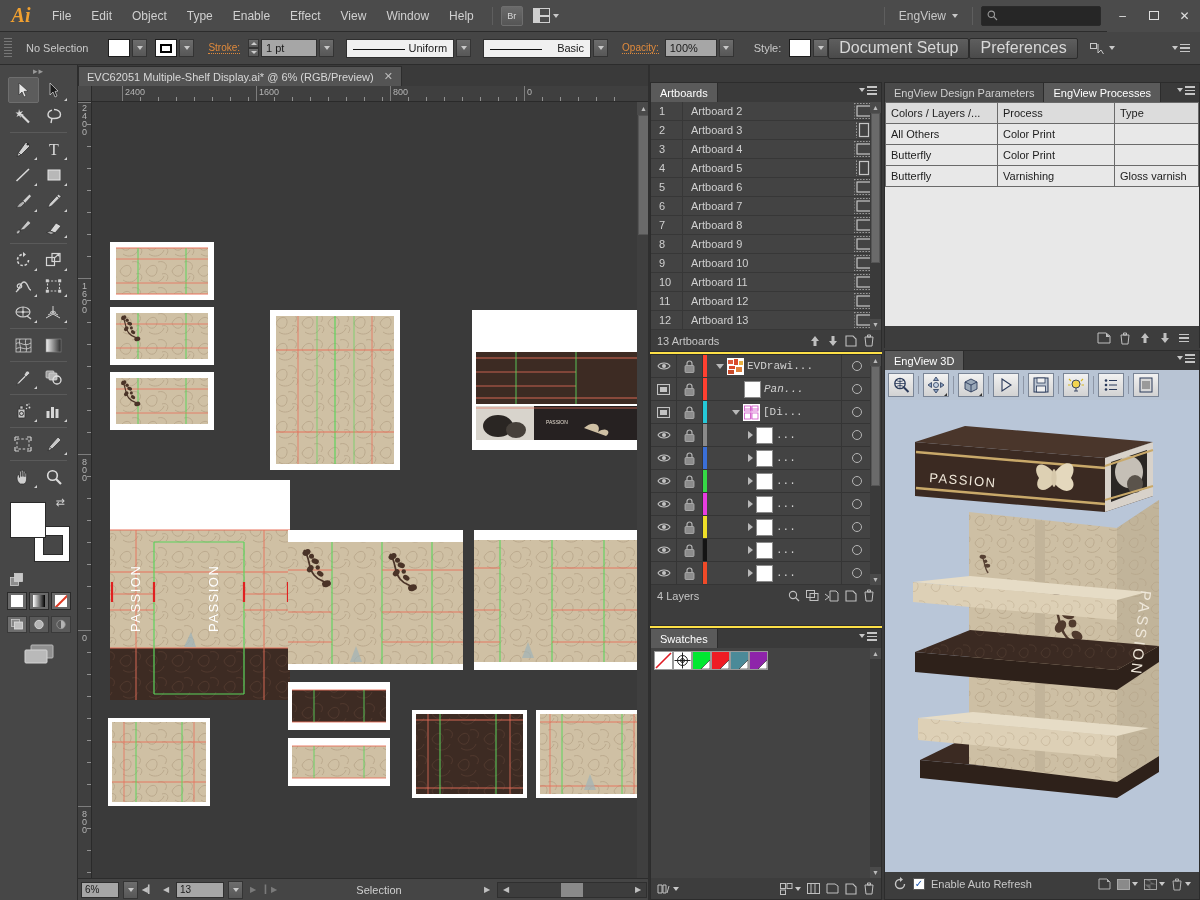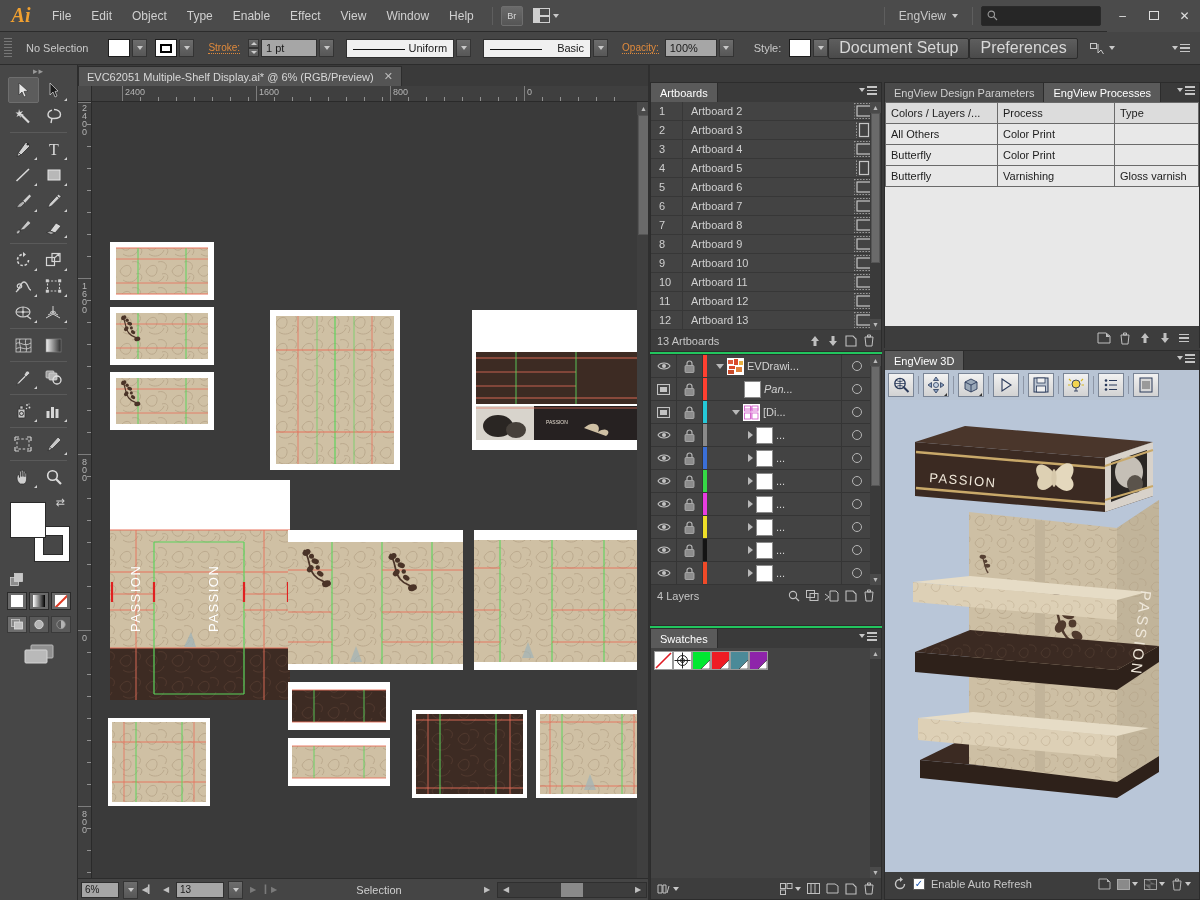--- a/index.html
+++ b/index.html
@@ -171,21 +171,21 @@
   }
   .zoom-field { width:38px;height:16px;background:#a6a6a6;border:1px solid #2f2f2f;color:#1b1b1b;font-size:10px;
                 display:flex;align-items:center;padding:0 3px; }
   .nav-btn { width:16px;height:16px;display:flex;align-items:center;justify-content:center;color:#c0c0c0;font-size:8px; }
   .nav-btn.dim { color:#7a7a7a; }
   .ab-field { width:48px;height:16px;background:#a6a6a6;border:1px solid #2f2f2f;color:#1b1b1b;font-size:10px;
               display:flex;align-items:center;padding:0 3px; }
   .status-text { flex:1; text-align:center; font-size:11px; color:#d0d0d0; }
 
   
-  .panel-col-mid { position:absolute; left:650px; top:82px; width:232px; height:818px; background:#22c55e; }
+  .panel-col-mid { position:absolute; left:650px; top:82px; width:232px; height:818px; background:#fde047; }
   .panel-col-right { position:absolute; left:884px; top:82px; width:316px; height:818px; background:#3d3d3d; }
   .panel { background:#3d3d3d; border:1px solid #2c2c2c; }
   .panel-tabs {
     height:19px; background:#3a3a3a; display:flex; align-items:stretch; position:relative;
   }
   .ptab {
     background:#4a4a4a; border-right:1px solid #2c2c2c; padding:0 9px;
     display:flex; align-items:center; font-size:11px; color:#cfcfcf;
   }
   .ptab.active { background:#5a5a5a; color:#fff; }
@@ -208,21 +208,21 @@
   .ab-row .ic { width:34px; display:flex;align-items:center;justify-content:center; }
   .panel-footer {
     height:21px; background:#3d3d3d; display:flex; align-items:center;
     font-size:11px; color:#c6c6c6; padding:0 6px; gap:6px;
   }
 
   .ly-row { display:flex; height:23px; align-items:stretch; border-bottom:1px solid #353535; background:#434343; }
   .ly-row .eye { width:26px; display:flex;align-items:center;justify-content:center;border-right:1px solid #353535; }
   .ly-row .lock { width:26px; display:flex;align-items:center;justify-content:center;border-right:1px solid #353535; }
   .ly-row .cstrip { width:4px; }
-  .ly-row .body { flex:1; display:flex; align-items:center; gap:3px; overflow:hidden; }
+  .ly-row .body { flex:1; display:flex; align-items:center; gap:3px; overflow:hidden;font-family:Liberation Mono, monospace; }
   .ly-row .target { width:31px; display:flex;align-items:center;justify-content:center;border-left:1px solid #353535; }
   .ly-thumb { width:17px;height:17px;border:1px solid #8a8a8a;background:#fff; flex:none; }
   .ly-name { font-size:11px; color:#d2d2d2; white-space:nowrap; overflow:hidden; }
   .ly-name.ital { font-style:italic; }
   .tri { width:0;height:0; }
   .tri.down { border-left:4px solid transparent;border-right:4px solid transparent;border-top:5px solid #b8b8b8; }
   .tri.right { border-top:4px solid transparent;border-bottom:4px solid transparent;border-left:5px solid #b8b8b8; }
   .oring { width:10px;height:10px;border:1.5px solid #b5b5b5;border-radius:50%; }
 
   .sw-grid { display:flex; flex-wrap:wrap; padding:3px; gap:0; background:#434343; }

